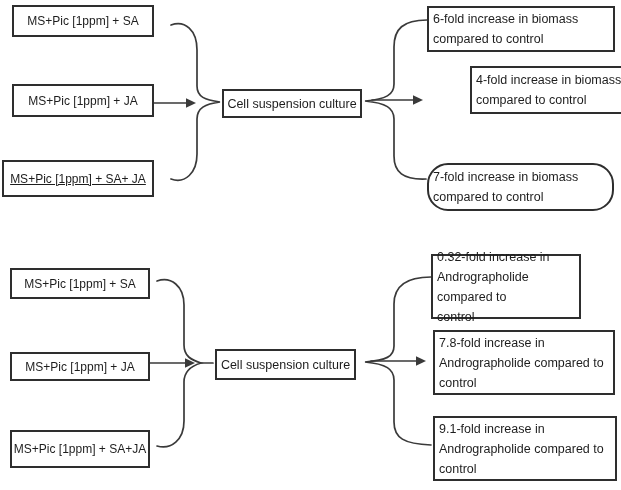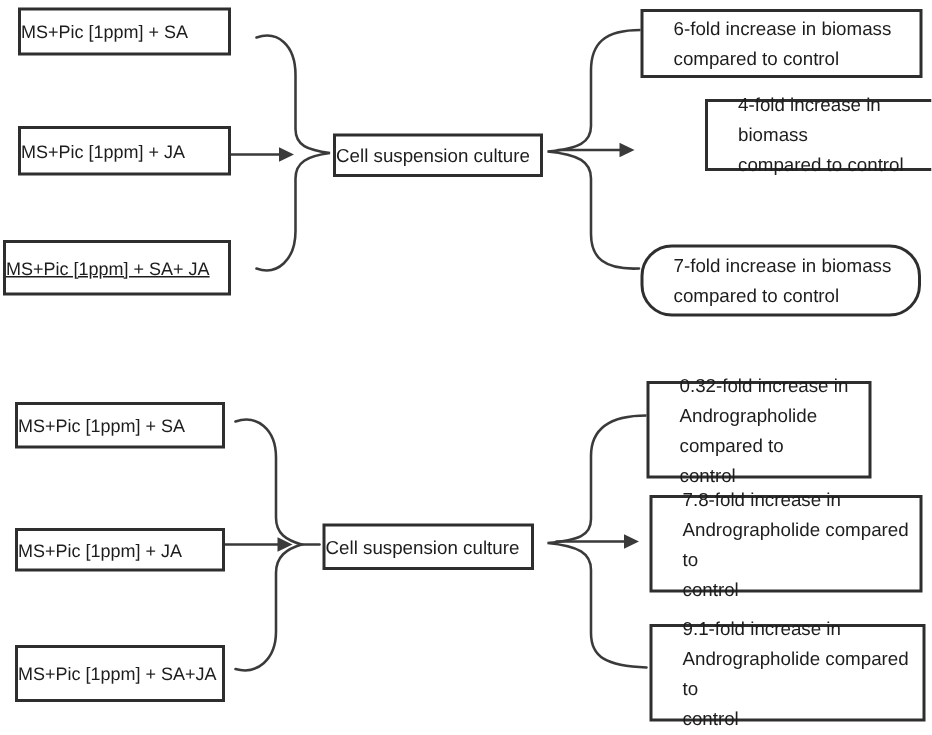--- a/index.html
+++ b/index.html
@@ -18,30 +18,31 @@
     color:var(--text);
     overflow:hidden;
   }
   .box{
     position:absolute;
     box-sizing:border-box;
     border:2px solid var(--border);
     background:#ffffff;
     display:flex;
     align-items:center;
+    justify-content:center;
     text-align:center;
   }
   .input-box{font-size:12px;}
   .process-box{font-size:12.5px;}
   .output-box{
     flex-direction:column;
     align-items:flex-start;
     justify-content:center;
     text-align:left;
-    padding:2px 4px 2px 20px;
+    padding:2px 4px 2px 4px;
     font-size:12.5px;
     line-height:20px;
   }
   .output-box.two-line{line-height:20px;}
   svg.connectors{
     position:absolute;
     left:0;top:0;
     width:621px;height:490px;
     pointer-events:none;
   }

